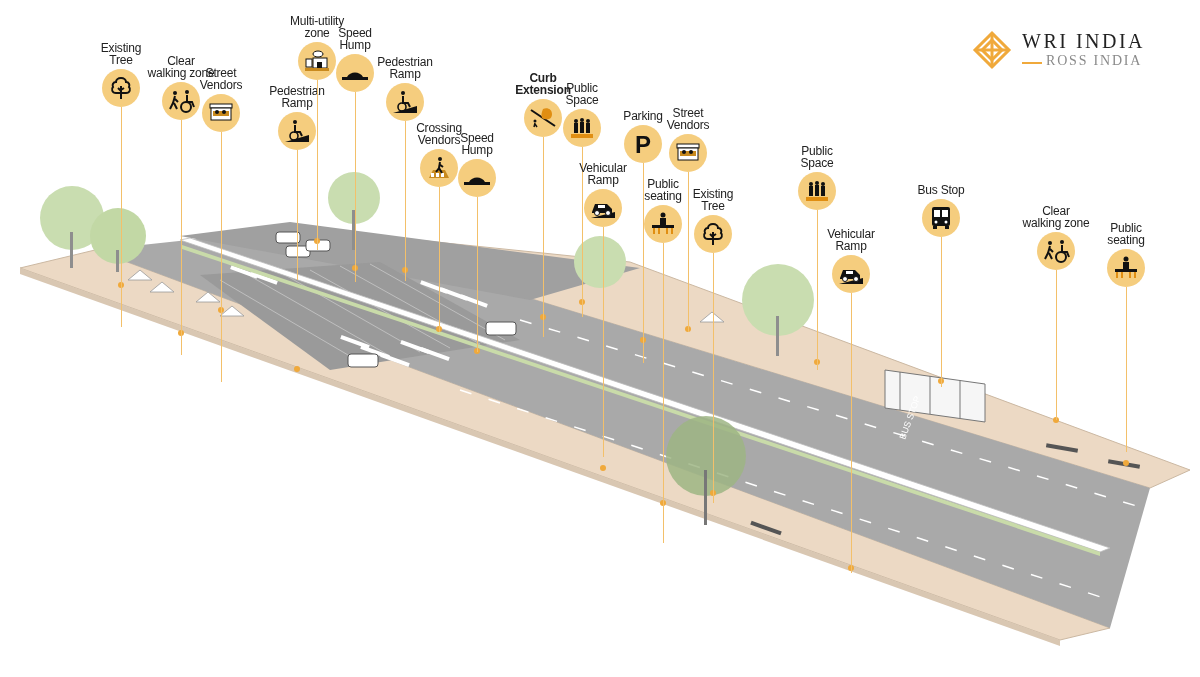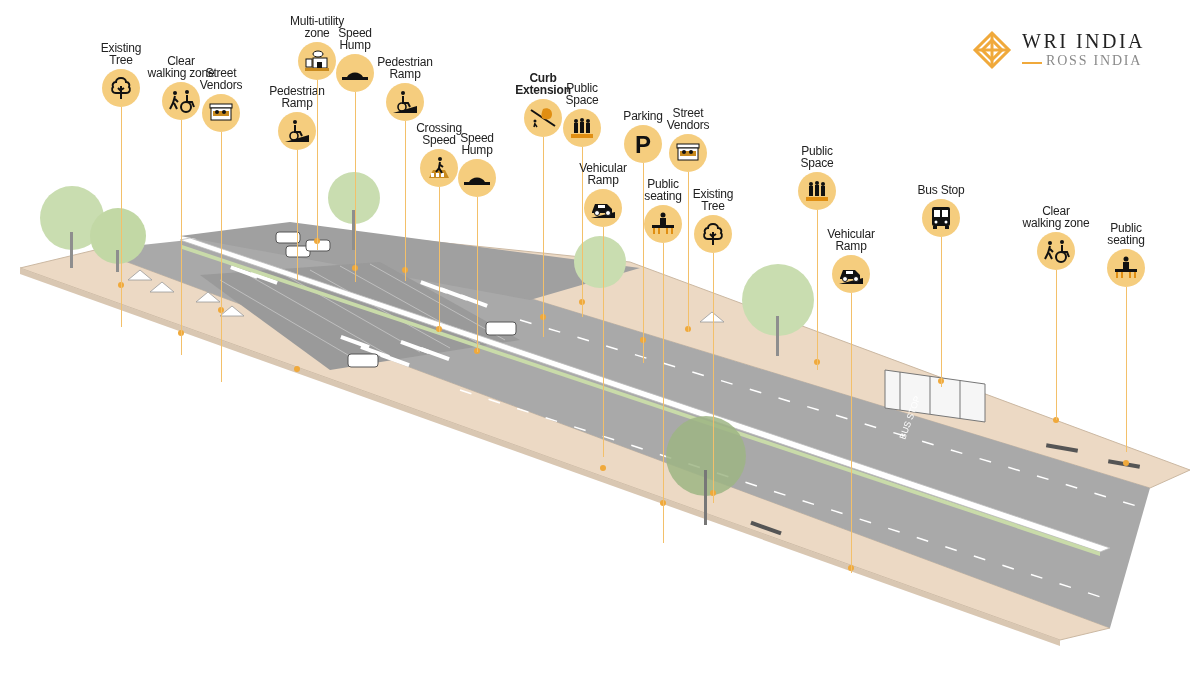--- a/index.html
+++ b/index.html
@@ -238,21 +238,21 @@
             <polygon points="2,25 26,25 26,18" fill="#111"></polygon>
             <circle cx="12" cy="5" r="2" fill="#111"></circle>
             <path d="M12 8v7h5l2 4" stroke="#111" stroke-width="2" fill="none"></path>
             <circle cx="11" cy="19" r="4" fill="none" stroke="#111" stroke-width="1.6"></circle>
           </svg>
         </div>
         <div class="stem" style="height: 160px;"></div>
       </div>
       <div class="callout" style="left: 439px; top: 122px;">
         <div class="lbl">Crossing
-Speed</div>
+Vendors</div>
         <div class="circ">
           <svg viewBox="0 0 28 28">
             <polygon points="4,24 24,24 20,16 8,16" fill="#c98a1e"></polygon>
             <g fill="#fff">
               <rect x="6" y="19" width="3" height="4"></rect>
               <rect x="11" y="19" width="3" height="4"></rect>
               <rect x="16" y="19" width="3" height="4"></rect>
             </g>
             <circle cx="15" cy="5" r="2" fill="#111"></circle>
             <path d="M15 8l-1 6-3 4M14 10l4 3M14 14l3 5" stroke="#111" stroke-width="2" fill="none"></path>

